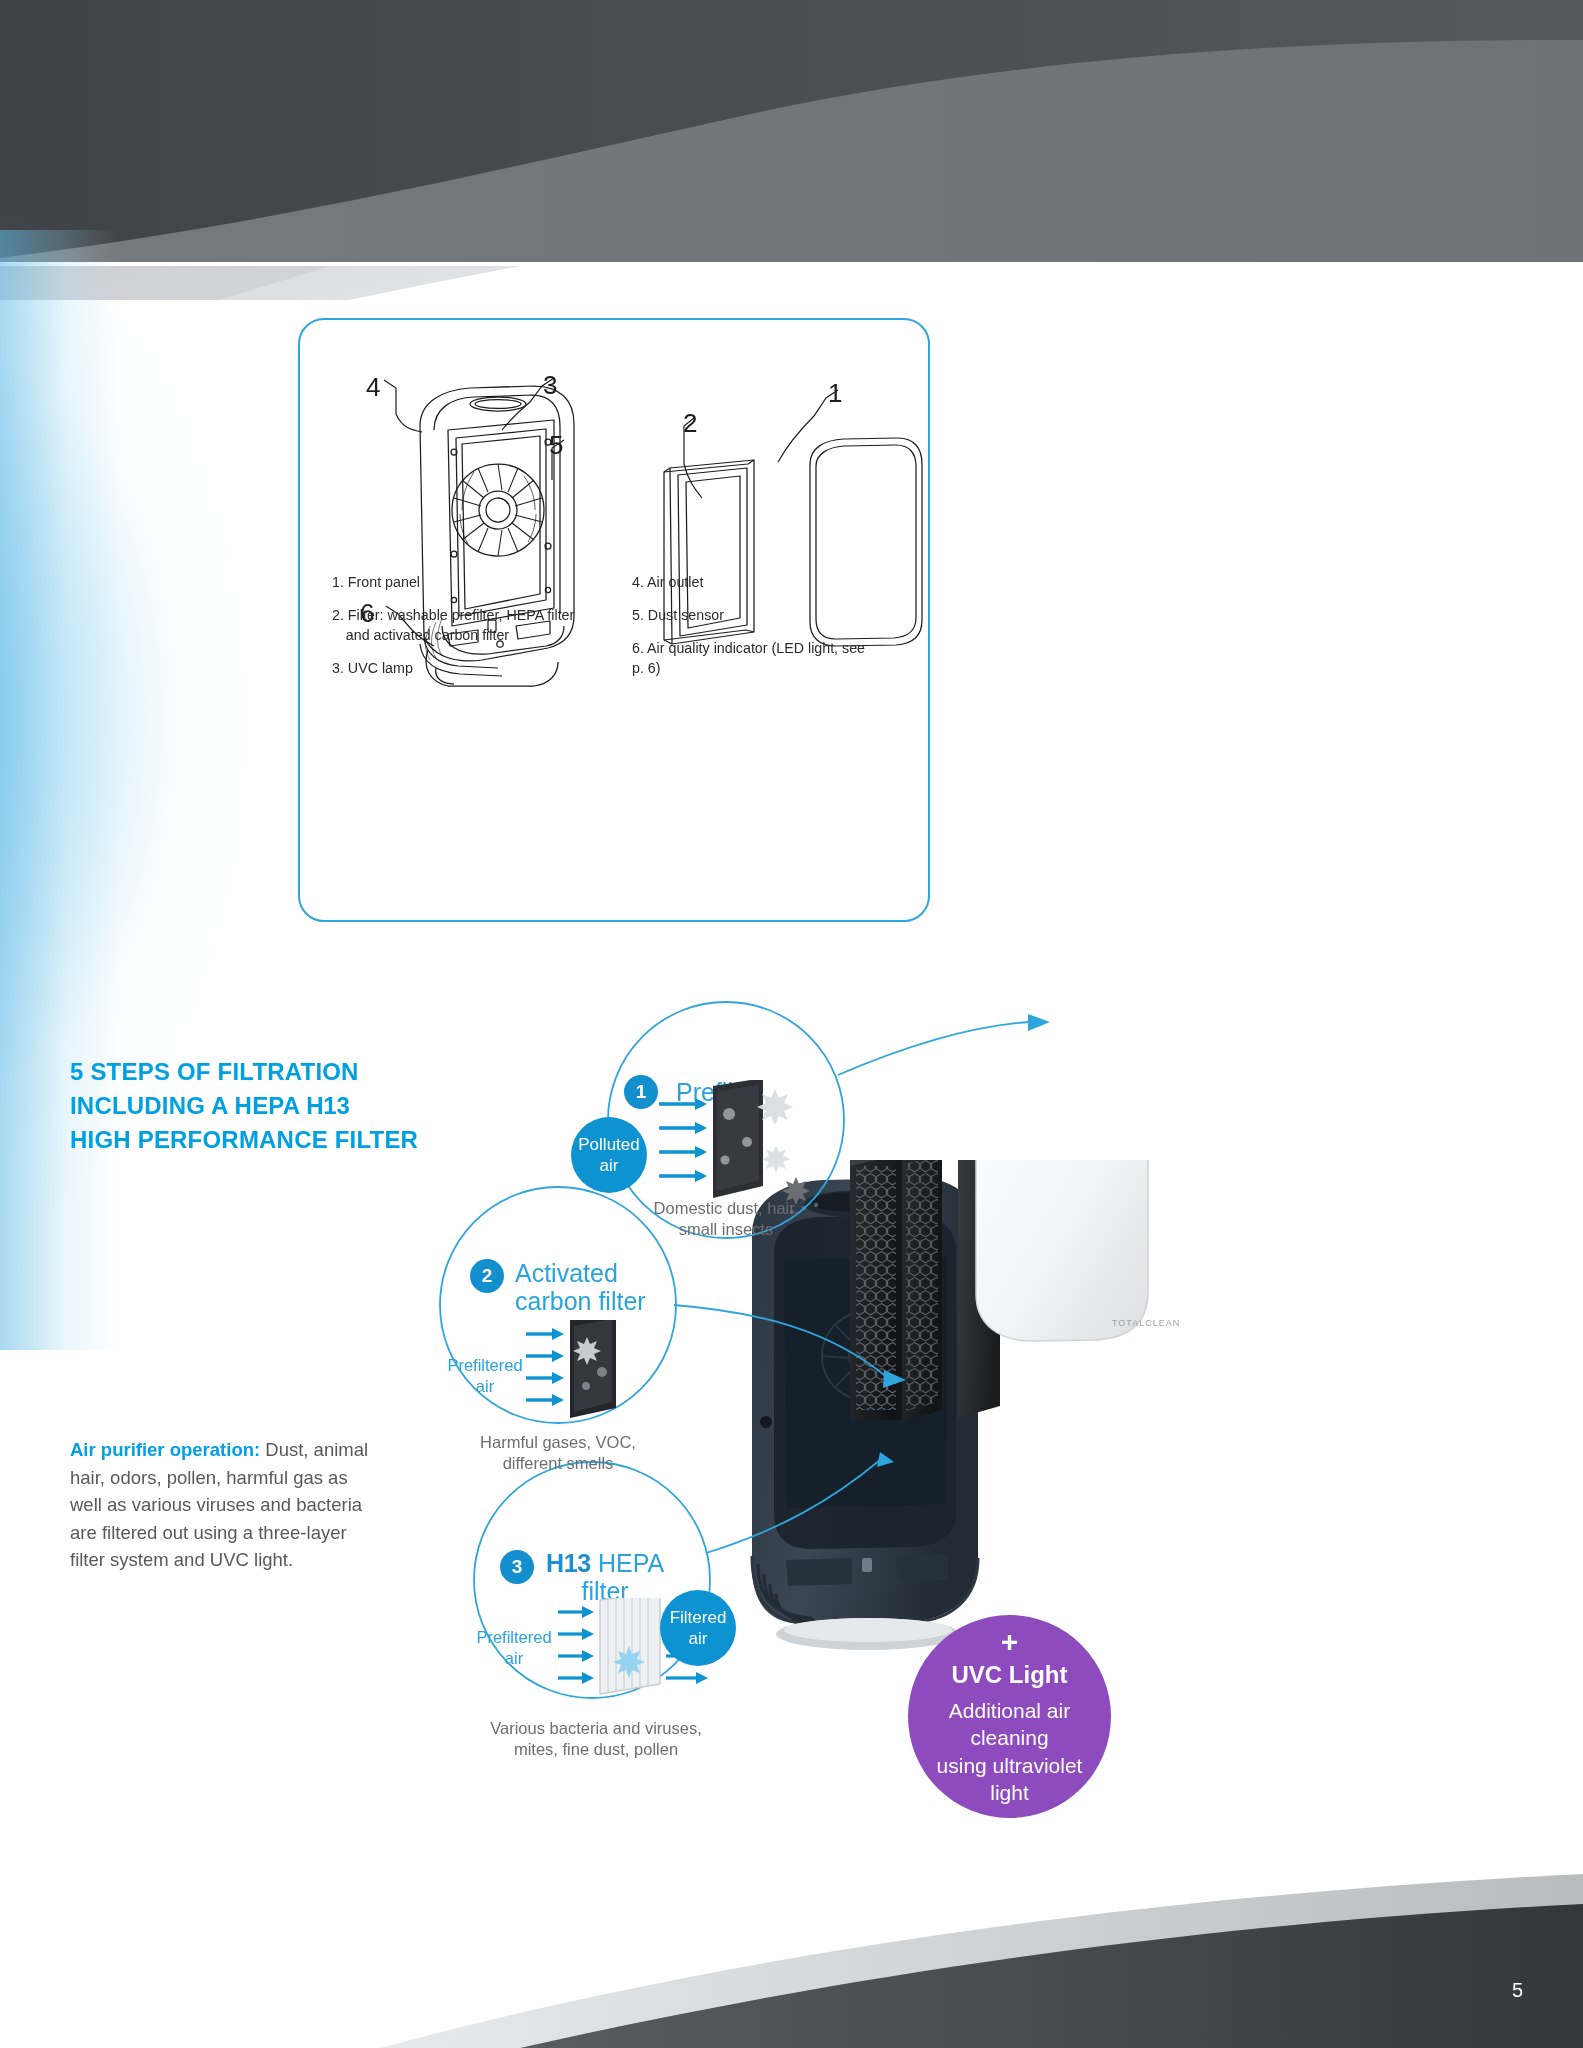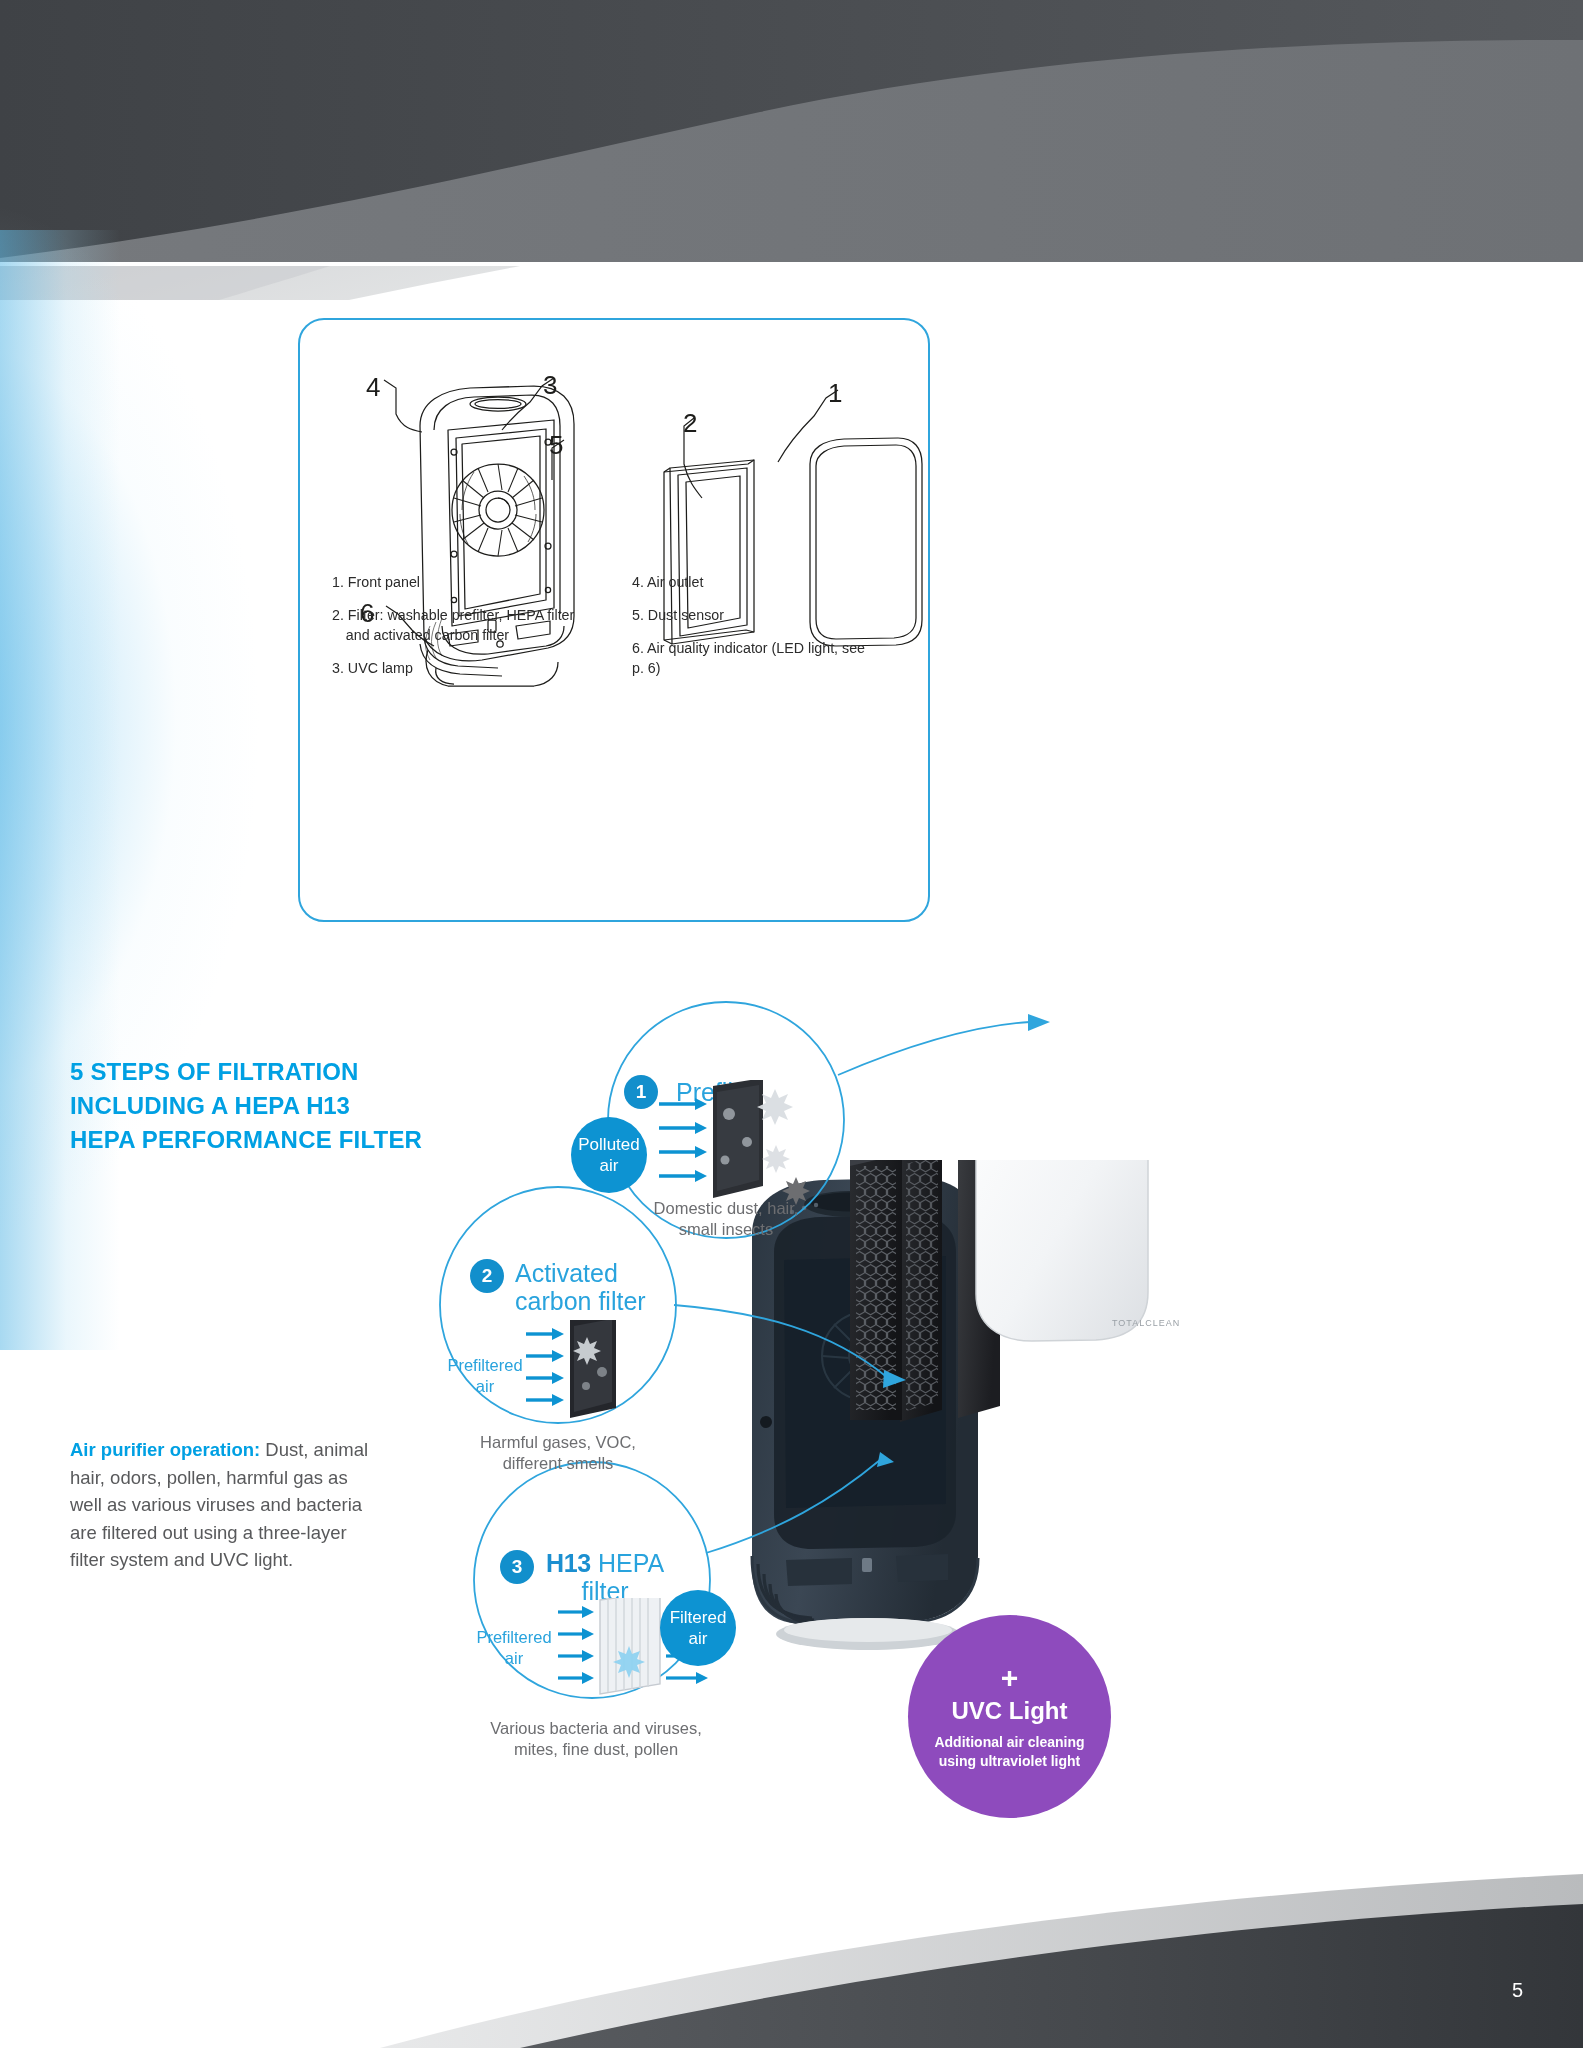--- a/index.html
+++ b/index.html
@@ -110,21 +110,21 @@
   
   .uvc{
     position:absolute;left:908px;top:1615px;width:203px;height:203px;border-radius:50%;
     background:#8e4bbd;color:#fff;text-align:center;
     display:flex;flex-direction:column;align-items:center;justify-content:center;
   }
   .uvc .plus{font-size:30px;font-weight:bold;line-height:1;margin-bottom:4px;}
   .uvc .ti{font-size:24px;font-weight:bold;margin-bottom:8px;}
   .uvc .sub{
     font-family:"Liberation Sans Narrow","Liberation Sans",sans-serif;
-    font-size:14px;line-height:1.3;padding:0 14px;font-weight:bold;
+    font-size:21px;line-height:1.3;padding:0 14px;
   }
 
   
   .ftr{position:absolute;left:0;bottom:0;width:1583px;height:300px;overflow:hidden;}
   .pageno{
     position:absolute;right:60px;bottom:46px;color:#ffffff;font-size:20px;
   }
 </style>
 </head>
 <body>
@@ -285,21 +285,21 @@
           <span>6.</span>
           <span>Air quality indicator (LED light, see p. 6)</span>
         </div>
       </div>
     </div>
   </div>
 
   <div class="headline">
     <div>5 STEPS OF FILTRATION</div>
     <div><span>INCLUDING A HEPA </span><span class="h13">H13</span></div>
-    <div>HEPA PERFORMANCE FILTER</div>
+    <div>HIGH PERFORMANCE FILTER</div>
   </div>
 
   <div class="bodytxt">
     <b>Air purifier operation:</b><span> Dust, animal hair, odors, pollen, harmful gas as well as various viruses and bacteria are filtered out using a three-layer filter system and UVC light.</span>
   </div>
 
   <svg style="position:absolute;left:700px;top:1160px;" width="560" height="640" viewBox="0 0 560 640">
     <defs>
       <linearGradient id="bodyG" x1="0" y1="0" x2="1" y2="0.3">
         <stop offset="0" stop-color="#2b3641"></stop>

